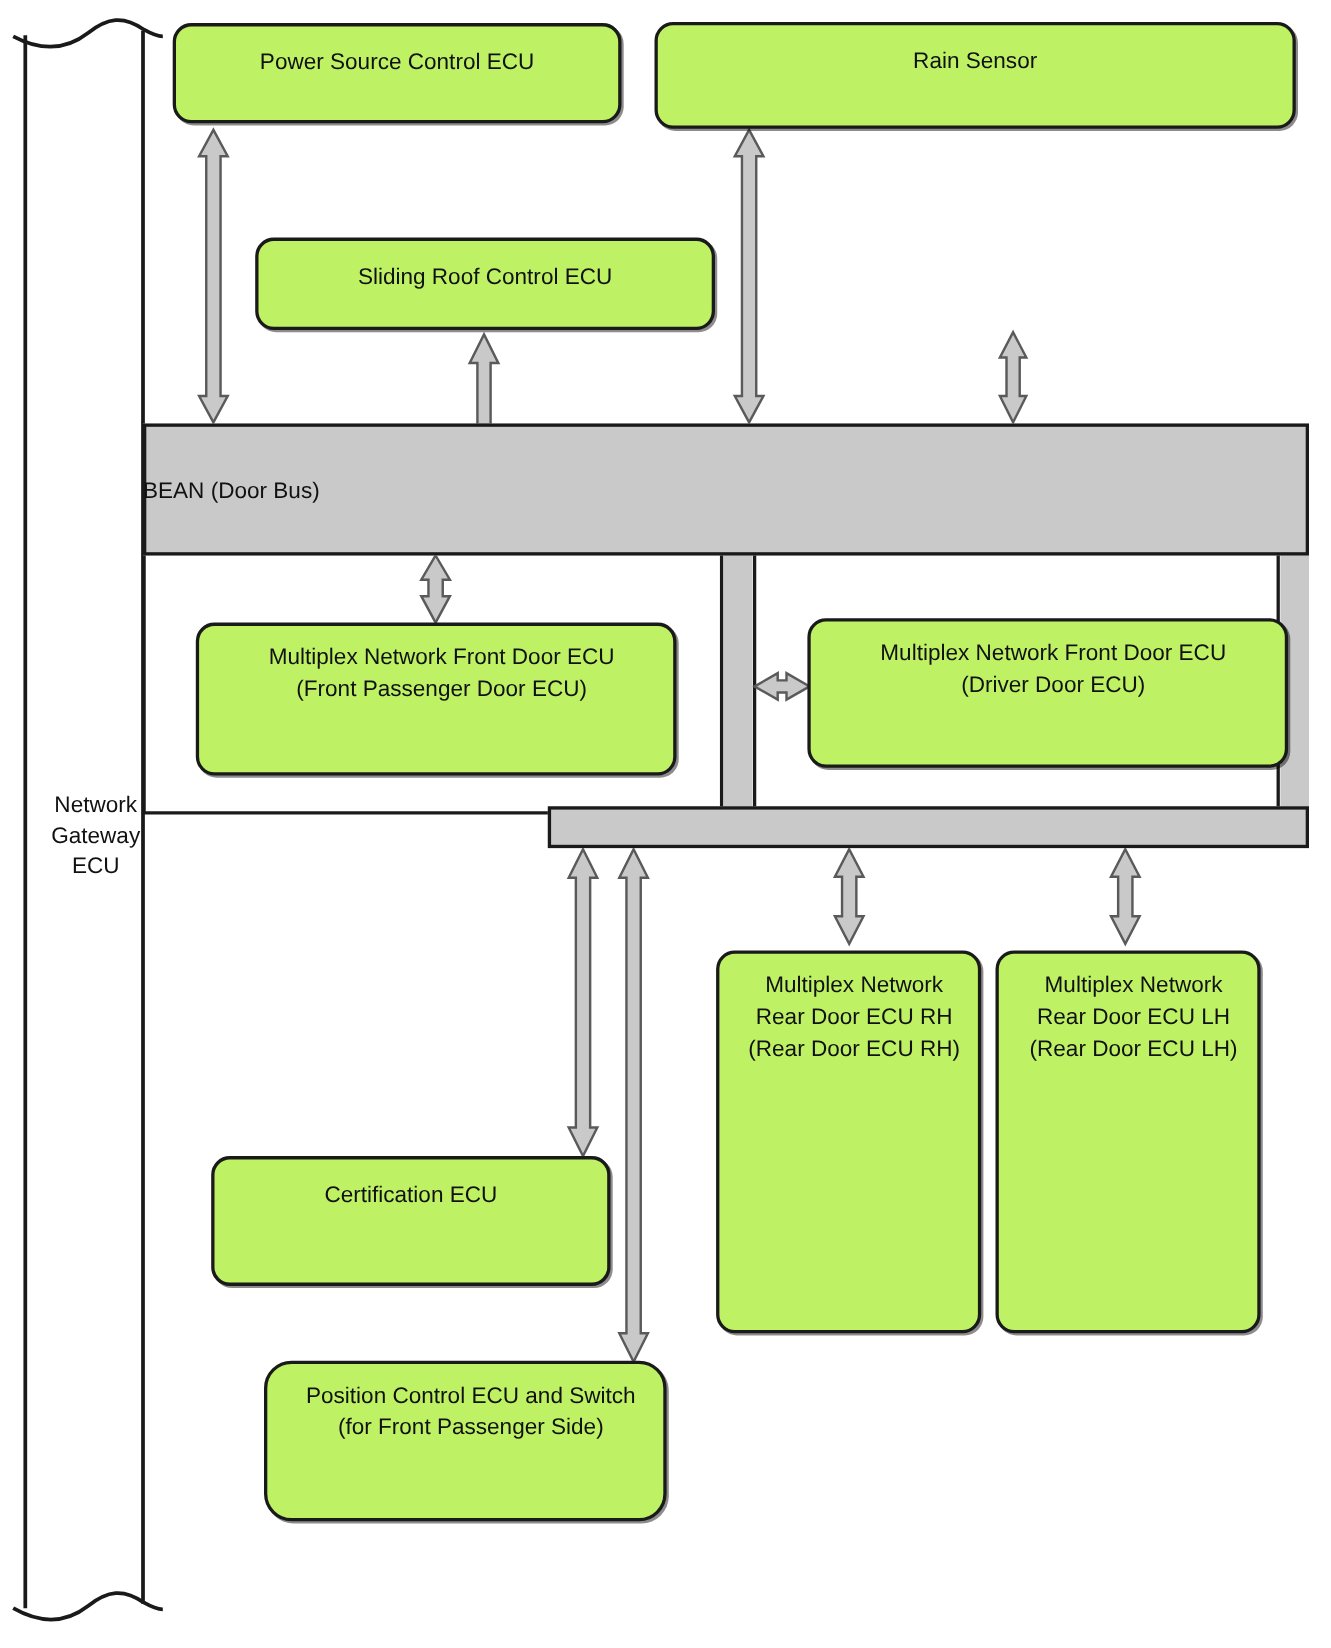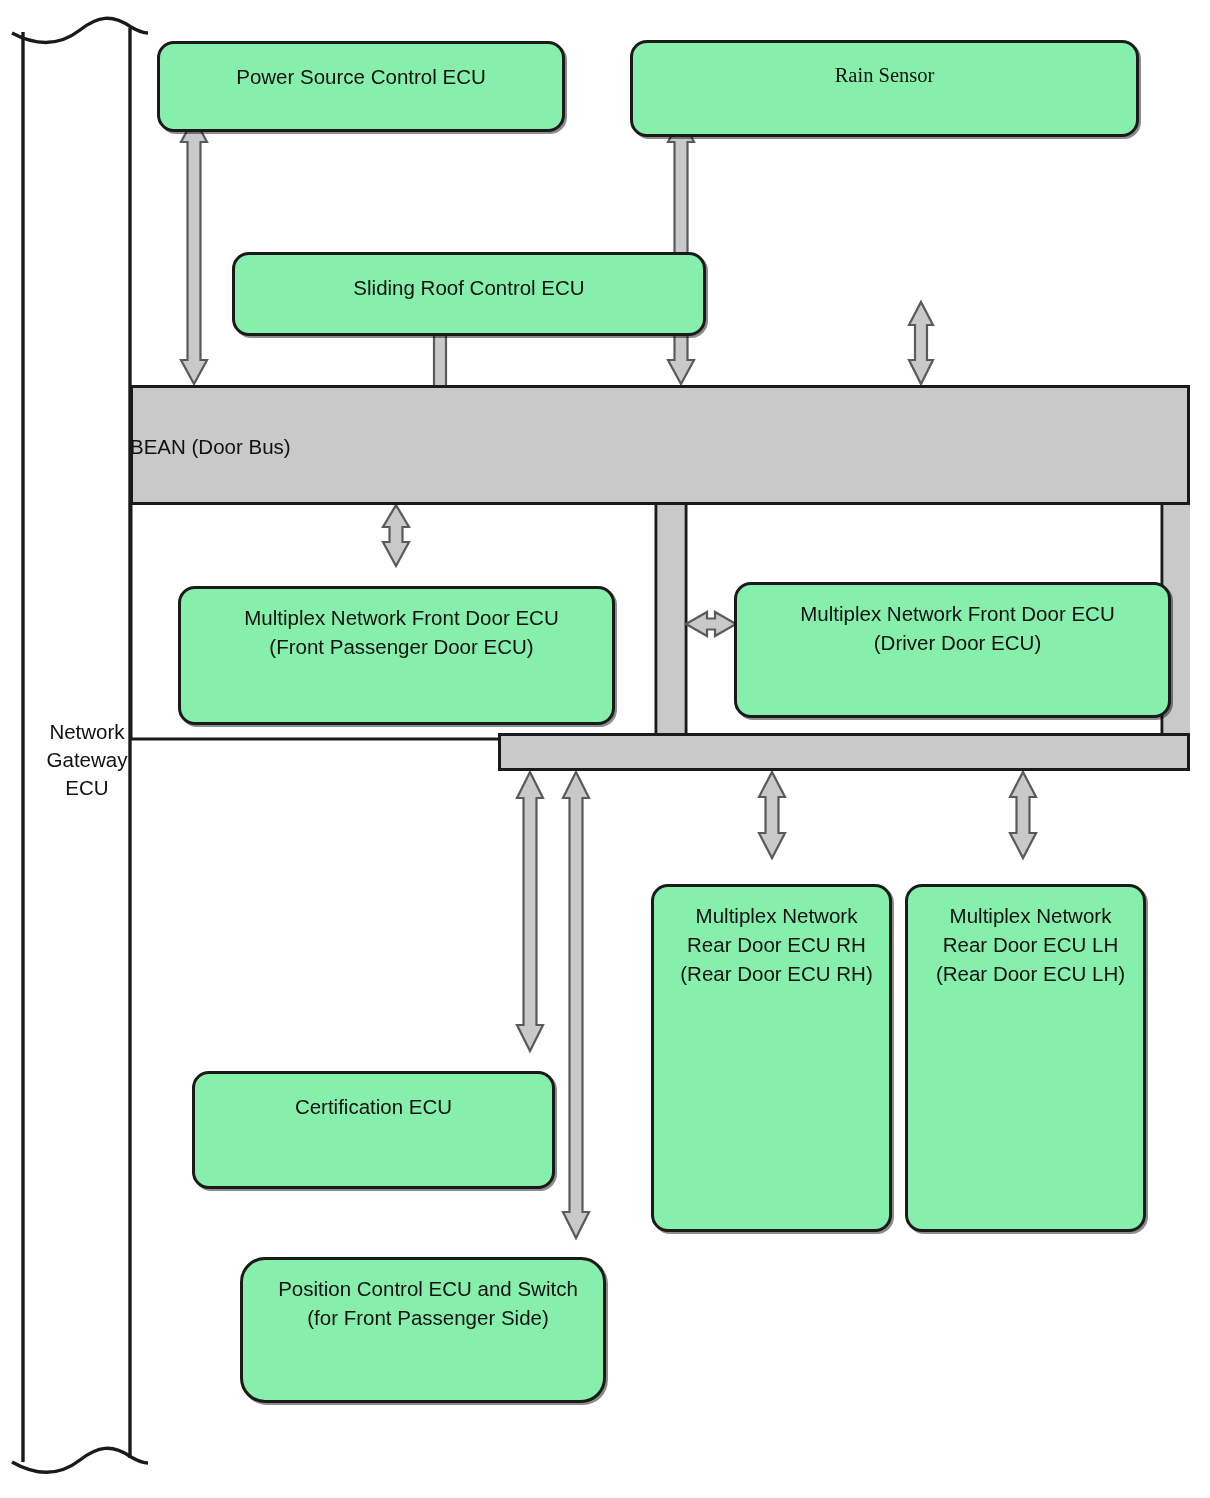--- a/index.html
+++ b/index.html
@@ -22,25 +22,24 @@
     position: absolute;
     left: 0;
     top: 0;
     width: 1210px;
     height: 1498px;
   }
   
   .node {
     position: absolute;
     box-sizing: border-box;
-    background: #86efac;
+    background: #bef264;
     border: 3px solid #1a1a1a;
     border-radius: 17px;
     box-shadow: 2px 2px 0 0 rgba(0,0,0,0.45);
-    margin-top: 20px;
   }
   .node .node-label {
     position: absolute;
     left: 0;
     right: 0;
     color: #111111;
     font-size: 20.5px;
     line-height: 29px;
     white-space: pre-line;
   }
@@ -174,25 +173,25 @@
 
   <div class="bus" style="left:130px; top:385px; width:1060px; height:120px;"></div>
   <div class="bus-label" style="left:130px; top:434px; width:1060px;">BEAN (Door Bus)</div>
 
   <div class="bus" style="left:498px; top:733px; width:692px; height:38px;"></div>
 
   <div class="node center-label" style="left:157px; top:21px; width:408px; height:91px;">
     <div class="node-label">Power Source Control ECU</div>
   </div>
 
-  <div class="node center-label" style="left:630px; top:20px; width:509px; height:97px;font-family:Liberation Serif, serif;">
+  <div class="node center-label" style="left:595px; top:20px; width:583px; height:97px;">
     <div class="node-label">Rain Sensor</div>
   </div>
 
-  <div class="node center-label" style="left:232px; top:232px; width:474px; height:84px;">
+  <div class="node center-label" style="left:232px; top:216px; width:418px; height:84px;">
     <div class="node-label">Sliding Roof Control ECU</div>
   </div>
 
 
   <div class="node left-label" style="left:178px; top:566px; width:437px; height:139px;">
     <div class="node-label">Multiplex Network Front Door ECU
 (Front Passenger Door ECU)</div>
   </div>
 
   <div class="node left-label" style="left:734px; top:562px; width:437px; height:136px;">

